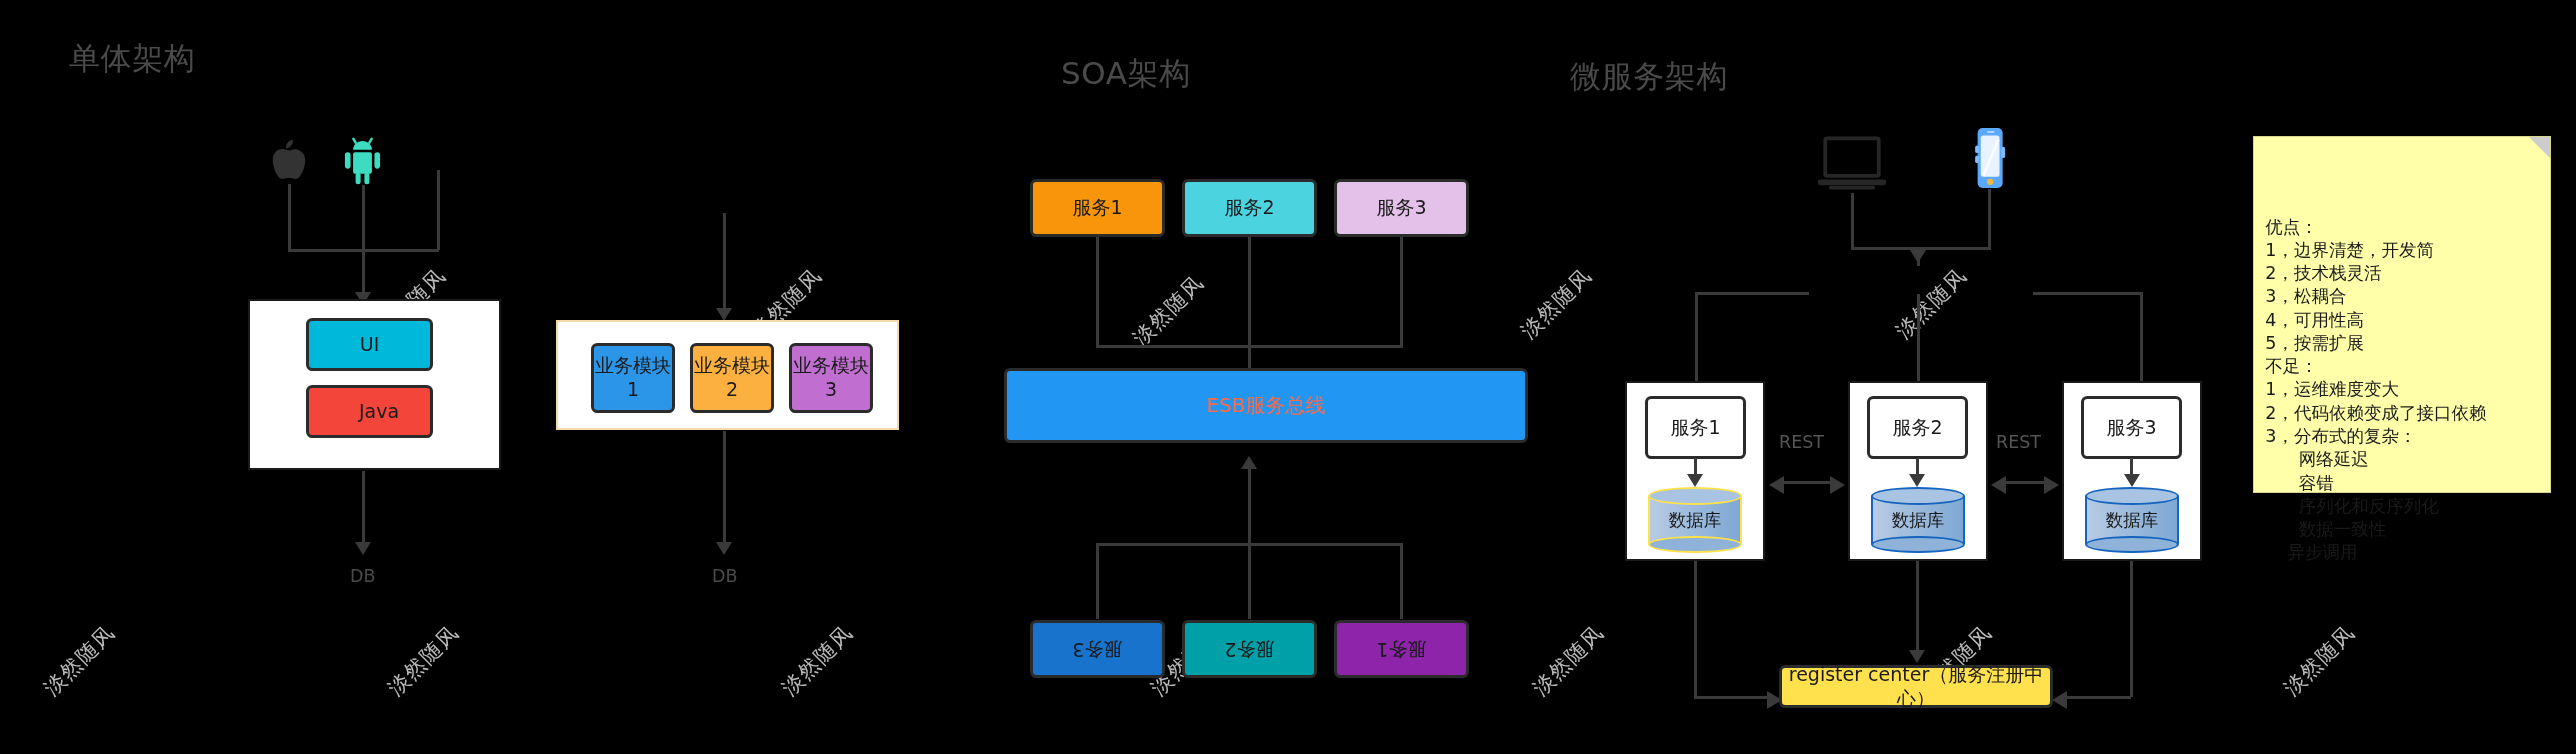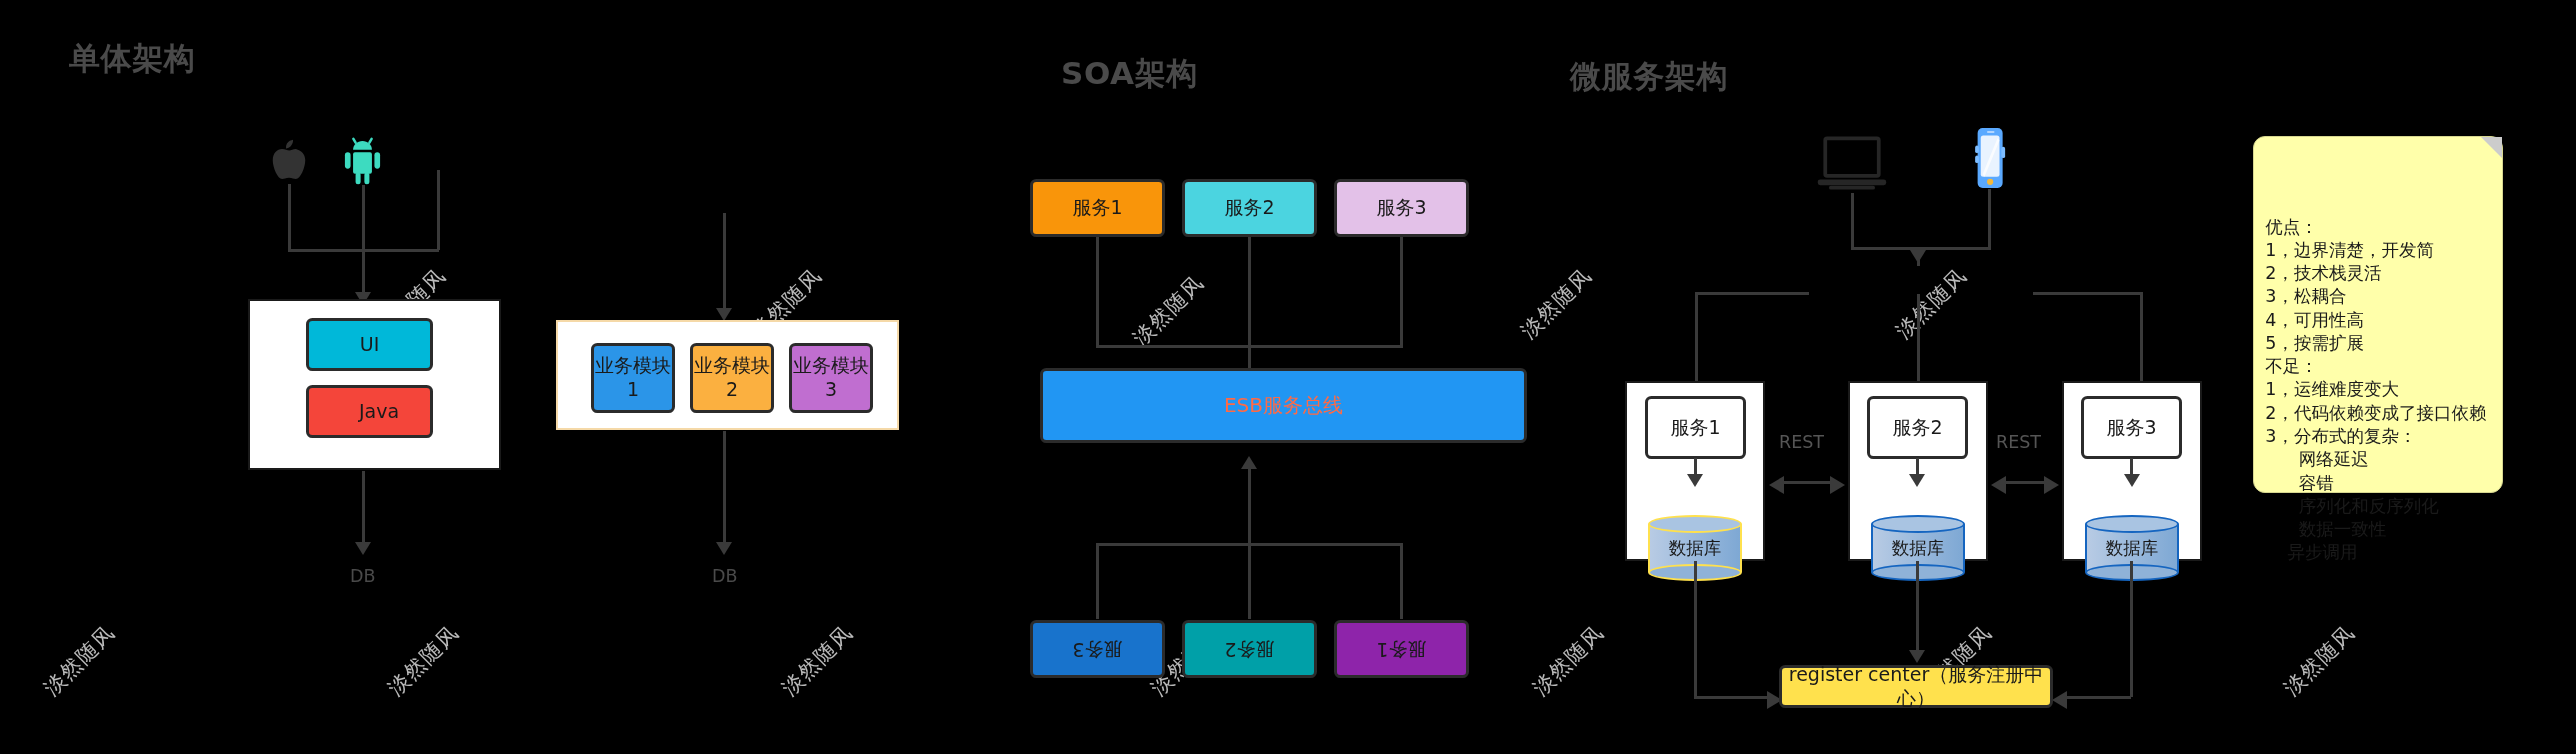--- a/index.html
+++ b/index.html
@@ -1,19 +1,19 @@
 <!DOCTYPE html>
 <html style="font-size:10px"><head>
 <meta charset="utf-8">
 <style>
   html,body{margin:0;padding:0;background:#000;}
   body{font-family:"DejaVu Sans","Liberation Sans",sans-serif;}
   #stage{position:relative;width:2576px;height:754px;background:#000;overflow:hidden;}
 
-  .sect-title{position:absolute;color:#4a4a4a;font-size:31px;font-weight:700;letter-spacing:0.6px;white-space:nowrap;}
+  .sect-title{position:absolute;color:#4a4a4a;font-size:31px;font-weight:400;letter-spacing:0.6px;white-space:nowrap;}
 
   
   .note{position:absolute;background:#ffffaa;color:#1a1a1a;box-sizing:border-box;
         padding:8.8px 11.3px;font-size:17.5px;line-height:1.33;white-space:pre-wrap;
         border:0.6px solid #d6d68f;}
   .note .fold{position:absolute;top:0;right:0;width:0;height:0;
         border-left:21px solid transparent;border-top:21px solid #cccccc;}
 
   
   .box{position:absolute;box-sizing:border-box;border:3.1px solid #2b2b2b;border-radius:6.3px;
@@ -31,21 +31,21 @@
   .arw-u{position:absolute;width:0;height:0;border-left:8.1px solid transparent;
          border-right:8.1px solid transparent;border-bottom:13.8px solid #3a3a3a;}
   .arw-r{position:absolute;width:0;height:0;border-top:9.4px solid transparent;
          border-bottom:9.4px solid transparent;border-left:15px solid #3a3a3a;}
   .arw-l{position:absolute;width:0;height:0;border-top:9.4px solid transparent;
          border-bottom:9.4px solid transparent;border-right:15px solid #3a3a3a;}
 
   .lbl{position:absolute;color:#4a4a4a;font-size:17.5px;white-space:nowrap;}
 
   
-  .cyl{position:absolute;margin-top:28px;}
+  .cyl{position:absolute;}
   .cyl .body{position:absolute;left:0;right:0;top:8.8px;bottom:8.8px;
         background:linear-gradient(90deg,#b8cbe4 0%,#9dbbdd 45%,#7ea8d4 100%);
         border-left:2.5px solid #1565c0;border-right:2.5px solid #1565c0;box-sizing:border-box;}
   .cyl .top{position:absolute;left:0;right:0;top:0;height:17.5px;border-radius:50%;
         background:#a9c4e2;border:2.5px solid #1565c0;box-sizing:border-box;}
   .cyl .bot{position:absolute;left:0;right:0;bottom:0;height:17.5px;border-radius:50%;
         background:#8fb2d8;border:2.5px solid #1565c0;box-sizing:border-box;}
   .cyl.yellow .top{border-color:#ffe14d;} .cyl.yellow .body{border-left-color:#ffe14d;border-right-color:#ffe14d;}
   .cyl.yellow .bot{border-color:#ffe14d;}
   .cyl .cap{position:absolute;left:0;right:0;top:50%;transform:translateY(-50%);
@@ -137,21 +137,21 @@
   <div class="box" style="left:1182px;top:179px;width:135px;height:58px;background:#4bd4e0;">服务2</div>
   <div class="box" style="left:1334px;top:179px;width:135px;height:58px;background:#e3c1e8;">服务3</div>
 
   <div class="ln vl" style="left:1096px;top:237px;height:110px;"></div>
   <div class="ln vl" style="left:1248px;top:237px;height:110px;"></div>
   <div class="ln vl" style="left:1400px;top:237px;height:110px;"></div>
   <div class="ln hl" style="left:1096px;top:345px;width:307px;"></div>
   <div class="ln vl" style="left:1248px;top:345px;height:59px;"></div>
   <div class="arw-d" style="left:1241px;top:399px;"></div>
 
-  <div class="box" style="left:1004px;top:368px;width:487px;height:75px;background:#2196f3;margin-left:36px;">
+  <div class="box" style="left:1004px;top:368px;width:524px;height:75px;background:#2196f3;">
     <span style="color:#ff6a45;font-size:20px;">ESB服务总线</span>
   </div>
 
   <div class="arw-u" style="left:1241px;top:456px;"></div>
   <div class="ln vl" style="left:1248px;top:468px;height:76px;"></div>
   <div class="ln hl" style="left:1096px;top:543px;width:307px;"></div>
   <div class="ln vl" style="left:1096px;top:543px;height:76px;"></div>
   <div class="ln vl" style="left:1248px;top:543px;height:76px;"></div>
   <div class="ln vl" style="left:1400px;top:543px;height:76px;"></div>
 
@@ -243,21 +243,21 @@
 
   <div class="ln vl" style="left:1916px;top:561px;height:93px;"></div>
   <div class="arw-d" style="left:1909px;top:650px;"></div>
 
   <div class="ln vl" style="left:2130px;top:561px;height:136px;"></div>
   <div class="ln hl" style="left:2065px;top:696px;width:66px;"></div>
   <div class="arw-l" style="left:2052px;top:691px;"></div>
 
   <div class="box" style="left:1779px;top:665px;width:274px;height:43px;background:#ffe14d;">register center（服务注册中心）</div>
 
-  <div class="note" style="left:2253px;top:136px;width:250px;height:357px;border-radius:12px;">
+  <div class="note" style="left:2253px;top:136px;width:298px;height:357px;">
     <div class="fold"></div>
     <div>优点：
 1，边界清楚，开发简
 2，技术栈灵活
 3，松耦合
 4，可用性高
 5，按需扩展
 不足：
 1，运维难度变大
 2，代码依赖变成了接口依赖

